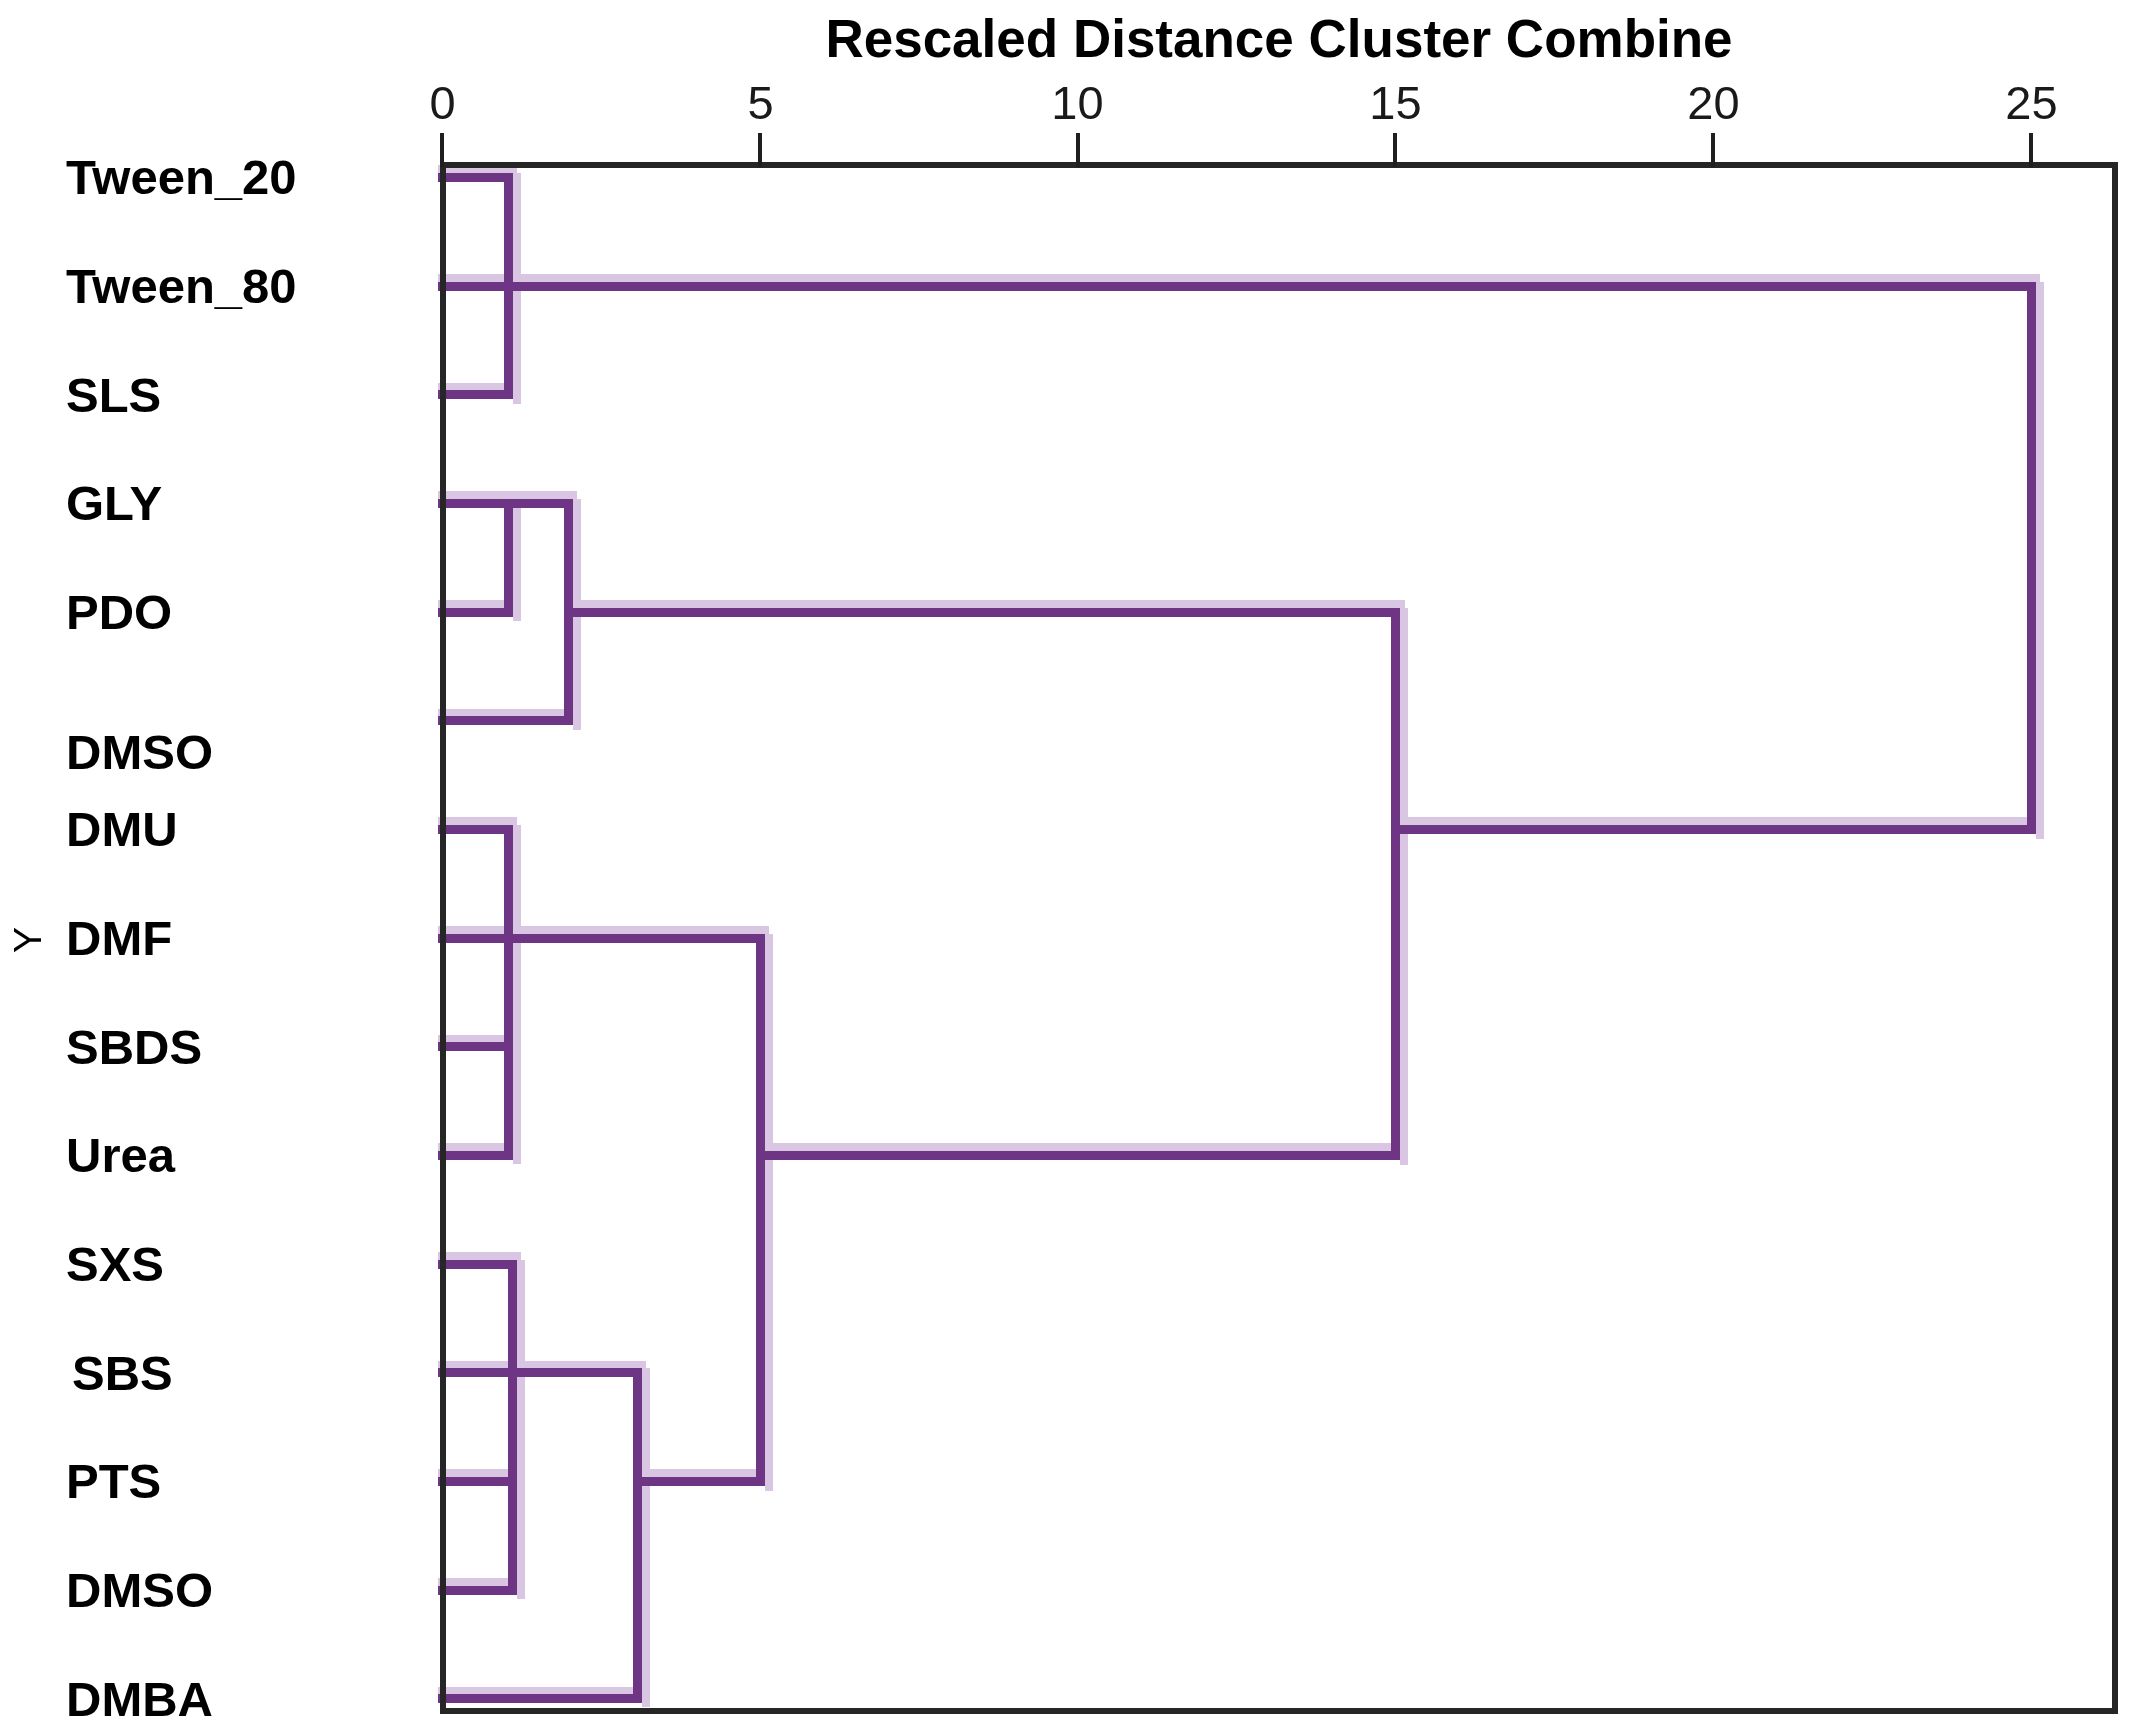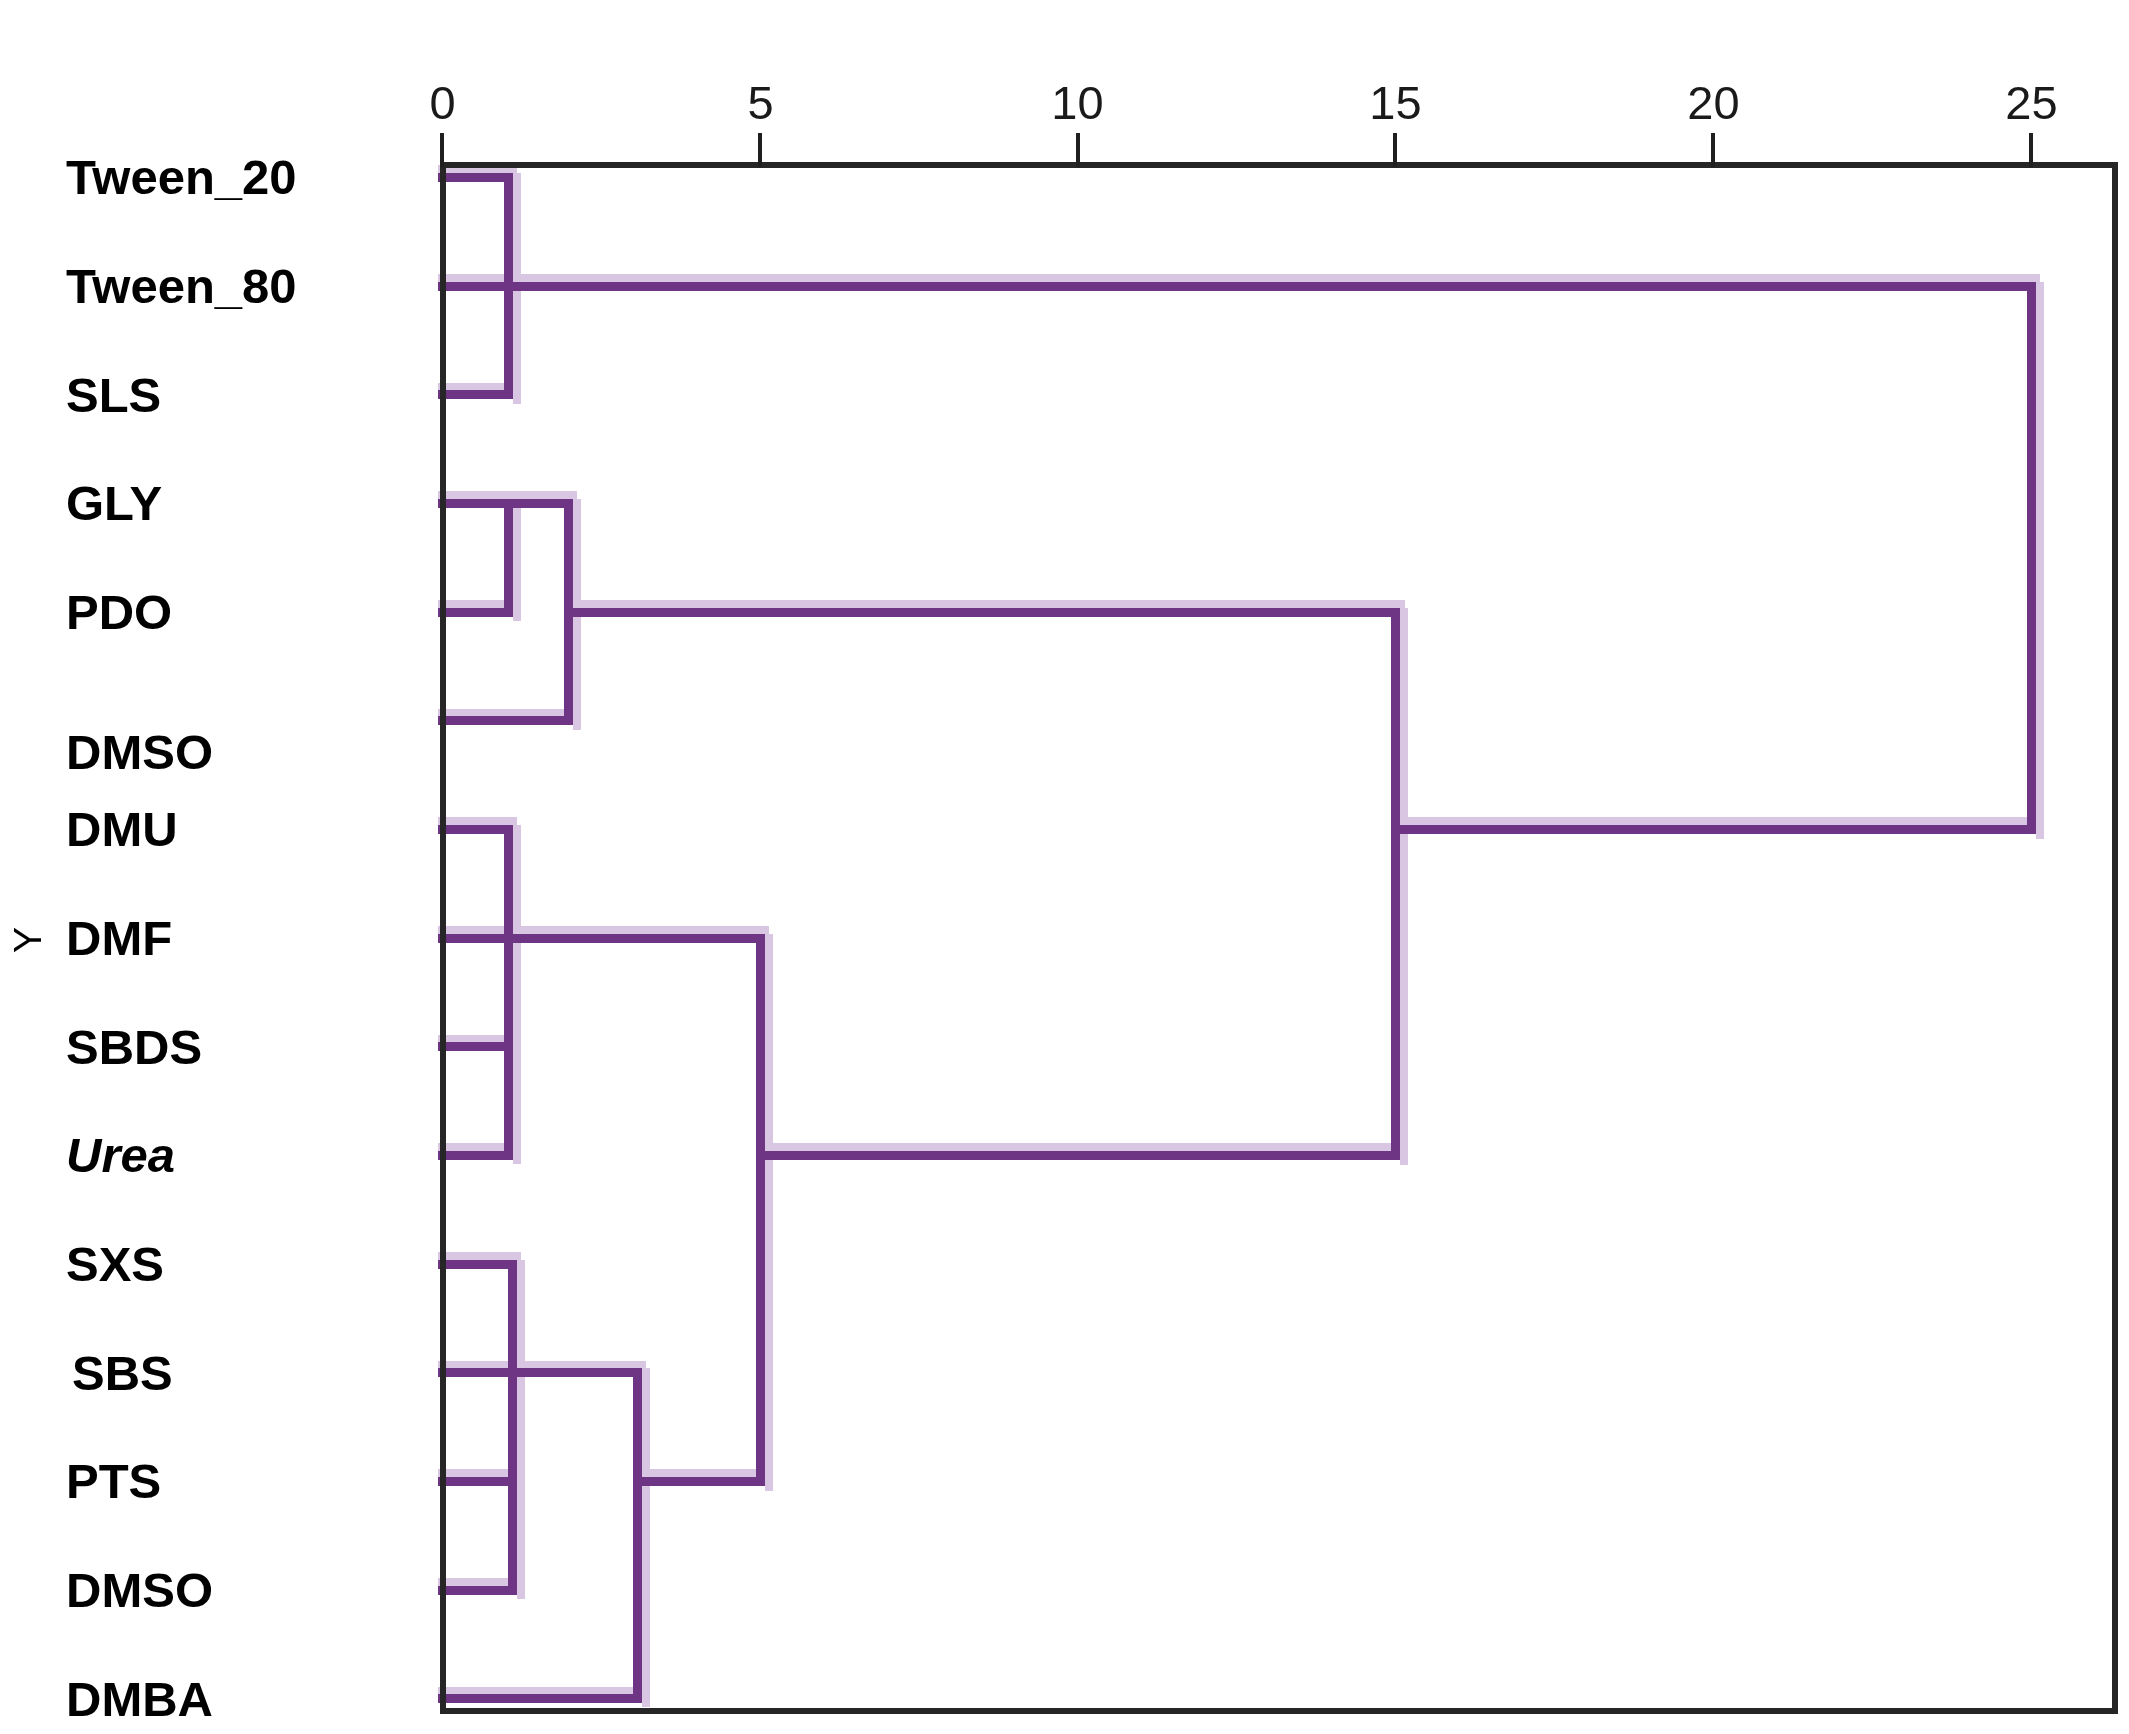--- a/index.html
+++ b/index.html
@@ -57,20 +57,21 @@
     color: #000000;
   }
   .branch { position: absolute; }
   .branch.dark { background: #6F3585; }
   .branch.light { background: #D9C6E3; }
 </style>
 </head>
 <body>
 
 <div class="canvas">
+  <div class="chart-title">Rescaled Distance Cluster Combine</div>
   <div class="y-axis-label">Y</div>
   <div id="branches-layer">
       <div class="branch light" style="left: 438px; top: 165px; width: 79px; height: 7.6px;"></div>
       <div class="branch light" style="left: 438px; top: 274px; width: 1602px; height: 7.6px;"></div>
       <div class="branch light" style="left: 438px; top: 383px; width: 79px; height: 7.6px;"></div>
       <div class="branch light" style="left: 438px; top: 491px; width: 139px; height: 7.6px;"></div>
       <div class="branch light" style="left: 438px; top: 600px; width: 79px; height: 7.6px;"></div>
       <div class="branch light" style="left: 564px; top: 600px; width: 841px; height: 7.6px;"></div>
       <div class="branch light" style="left: 438px; top: 709px; width: 139px; height: 7.6px;"></div>
       <div class="branch light" style="left: 438px; top: 817px; width: 79px; height: 7.6px;"></div>
@@ -146,21 +147,21 @@
   <div id="labels-layer">
       <div class="leaf-label" style="top: 145px;">Tween_20</div>
       <div class="leaf-label" style="top: 254px;">Tween_80</div>
       <div class="leaf-label" style="top: 363px;">SLS</div>
       <div class="leaf-label" style="top: 471px;">GLY</div>
       <div class="leaf-label" style="top: 580px;">PDO</div>
       <div class="leaf-label" style="top: 720px;">DMSO</div>
       <div class="leaf-label" style="top: 797px;">DMU</div>
       <div class="leaf-label" style="top: 906px;">DMF</div>
       <div class="leaf-label" style="top: 1015px;">SBDS</div>
-      <div class="leaf-label" style="top: 1123px; font-style: italic;">Urea</div>
+      <div class="leaf-label" style="top: 1123px;">Urea</div>
       <div class="leaf-label" style="top: 1232px;">SXS</div>
       <div class="leaf-label" style="top: 1341px; margin-left: 6px;">SBS</div>
       <div class="leaf-label" style="top: 1449px;">PTS</div>
       <div class="leaf-label" style="top: 1558px;">DMSO</div>
       <div class="leaf-label" style="top: 1667px;">DMBA</div>
     </div>
 </div>
 
 
 </body></html>

